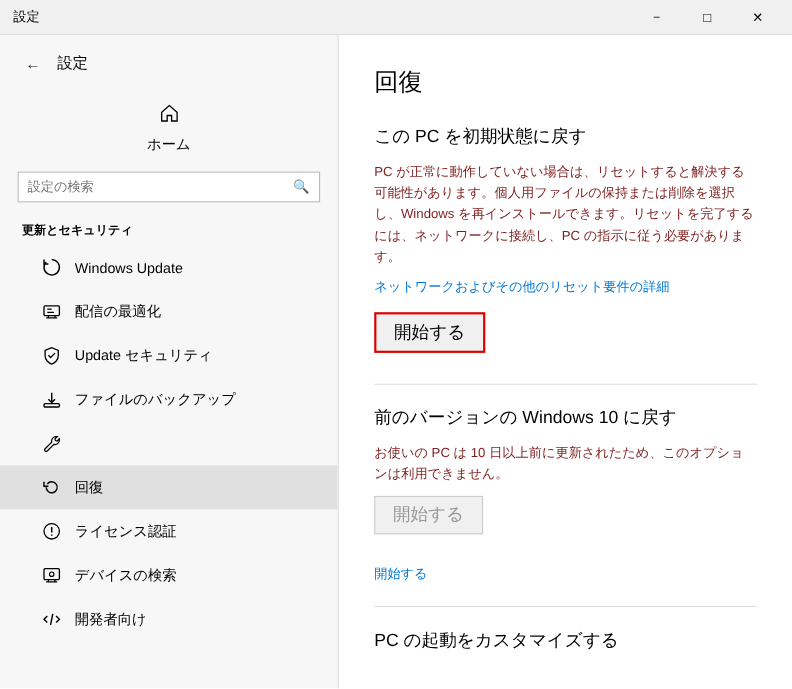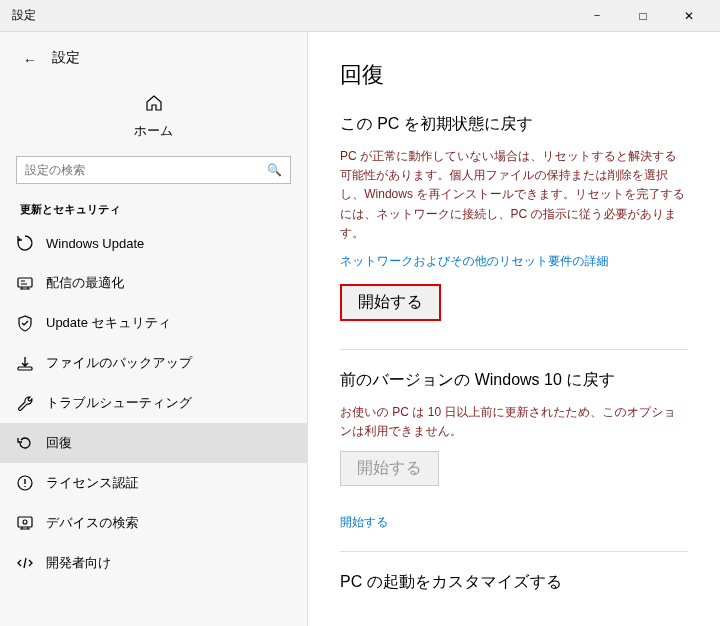--- a/index.html
+++ b/index.html
@@ -126,21 +126,21 @@
       font-size: 11px;
       font-weight: bold;
       color: #000;
       padding: 8px 20px 6px 20px;
     }
 
     
     .nav-item {
       display: flex;
       align-items: center;
-      padding: 10px 16px;
+      padding: 10px 38px;
       gap: 12px;
       cursor: pointer;
       font-size: 13px;
       color: #000;
       min-height: 40px;
     }
     .nav-item.active { background: #e0e0e0; }
     .nav-icon {
       width: 18px;
       height: 18px;
@@ -297,21 +297,20 @@
       </span>
       <span>ファイルのバックアップ</span>
     </div>
 
     <div class="nav-item">
       <span class="nav-icon">
         <svg width="18" height="18" viewBox="0 0 18 18">
           <path d="M13 3a4 4 0 0 0-4 5L3 14a1.4 1.4 0 0 0 2 2l6-6a4 4 0 0 0 5-4c0-.4 0-.8-.1-1.1L14 7l-1.5-.5L12 5l2-2C13.7 3 13.3 3 13 3z" fill="none" stroke="#000" stroke-width="1.1"></path>
         </svg>
       </span>
-      <span>トラブルシューティング</span>
     </div>
 
     <div class="nav-item active">
       <span class="nav-icon">
         <svg width="18" height="18" viewBox="0 0 18 18">
           <path d="M4 9a5 5 0 1 0 1-3" fill="none" stroke="#000" stroke-width="1.3"></path>
           <path d="M2 4v4h4" fill="none" stroke="#000" stroke-width="1.3"></path>
         </svg>
       </span>
       <span>回復</span>

